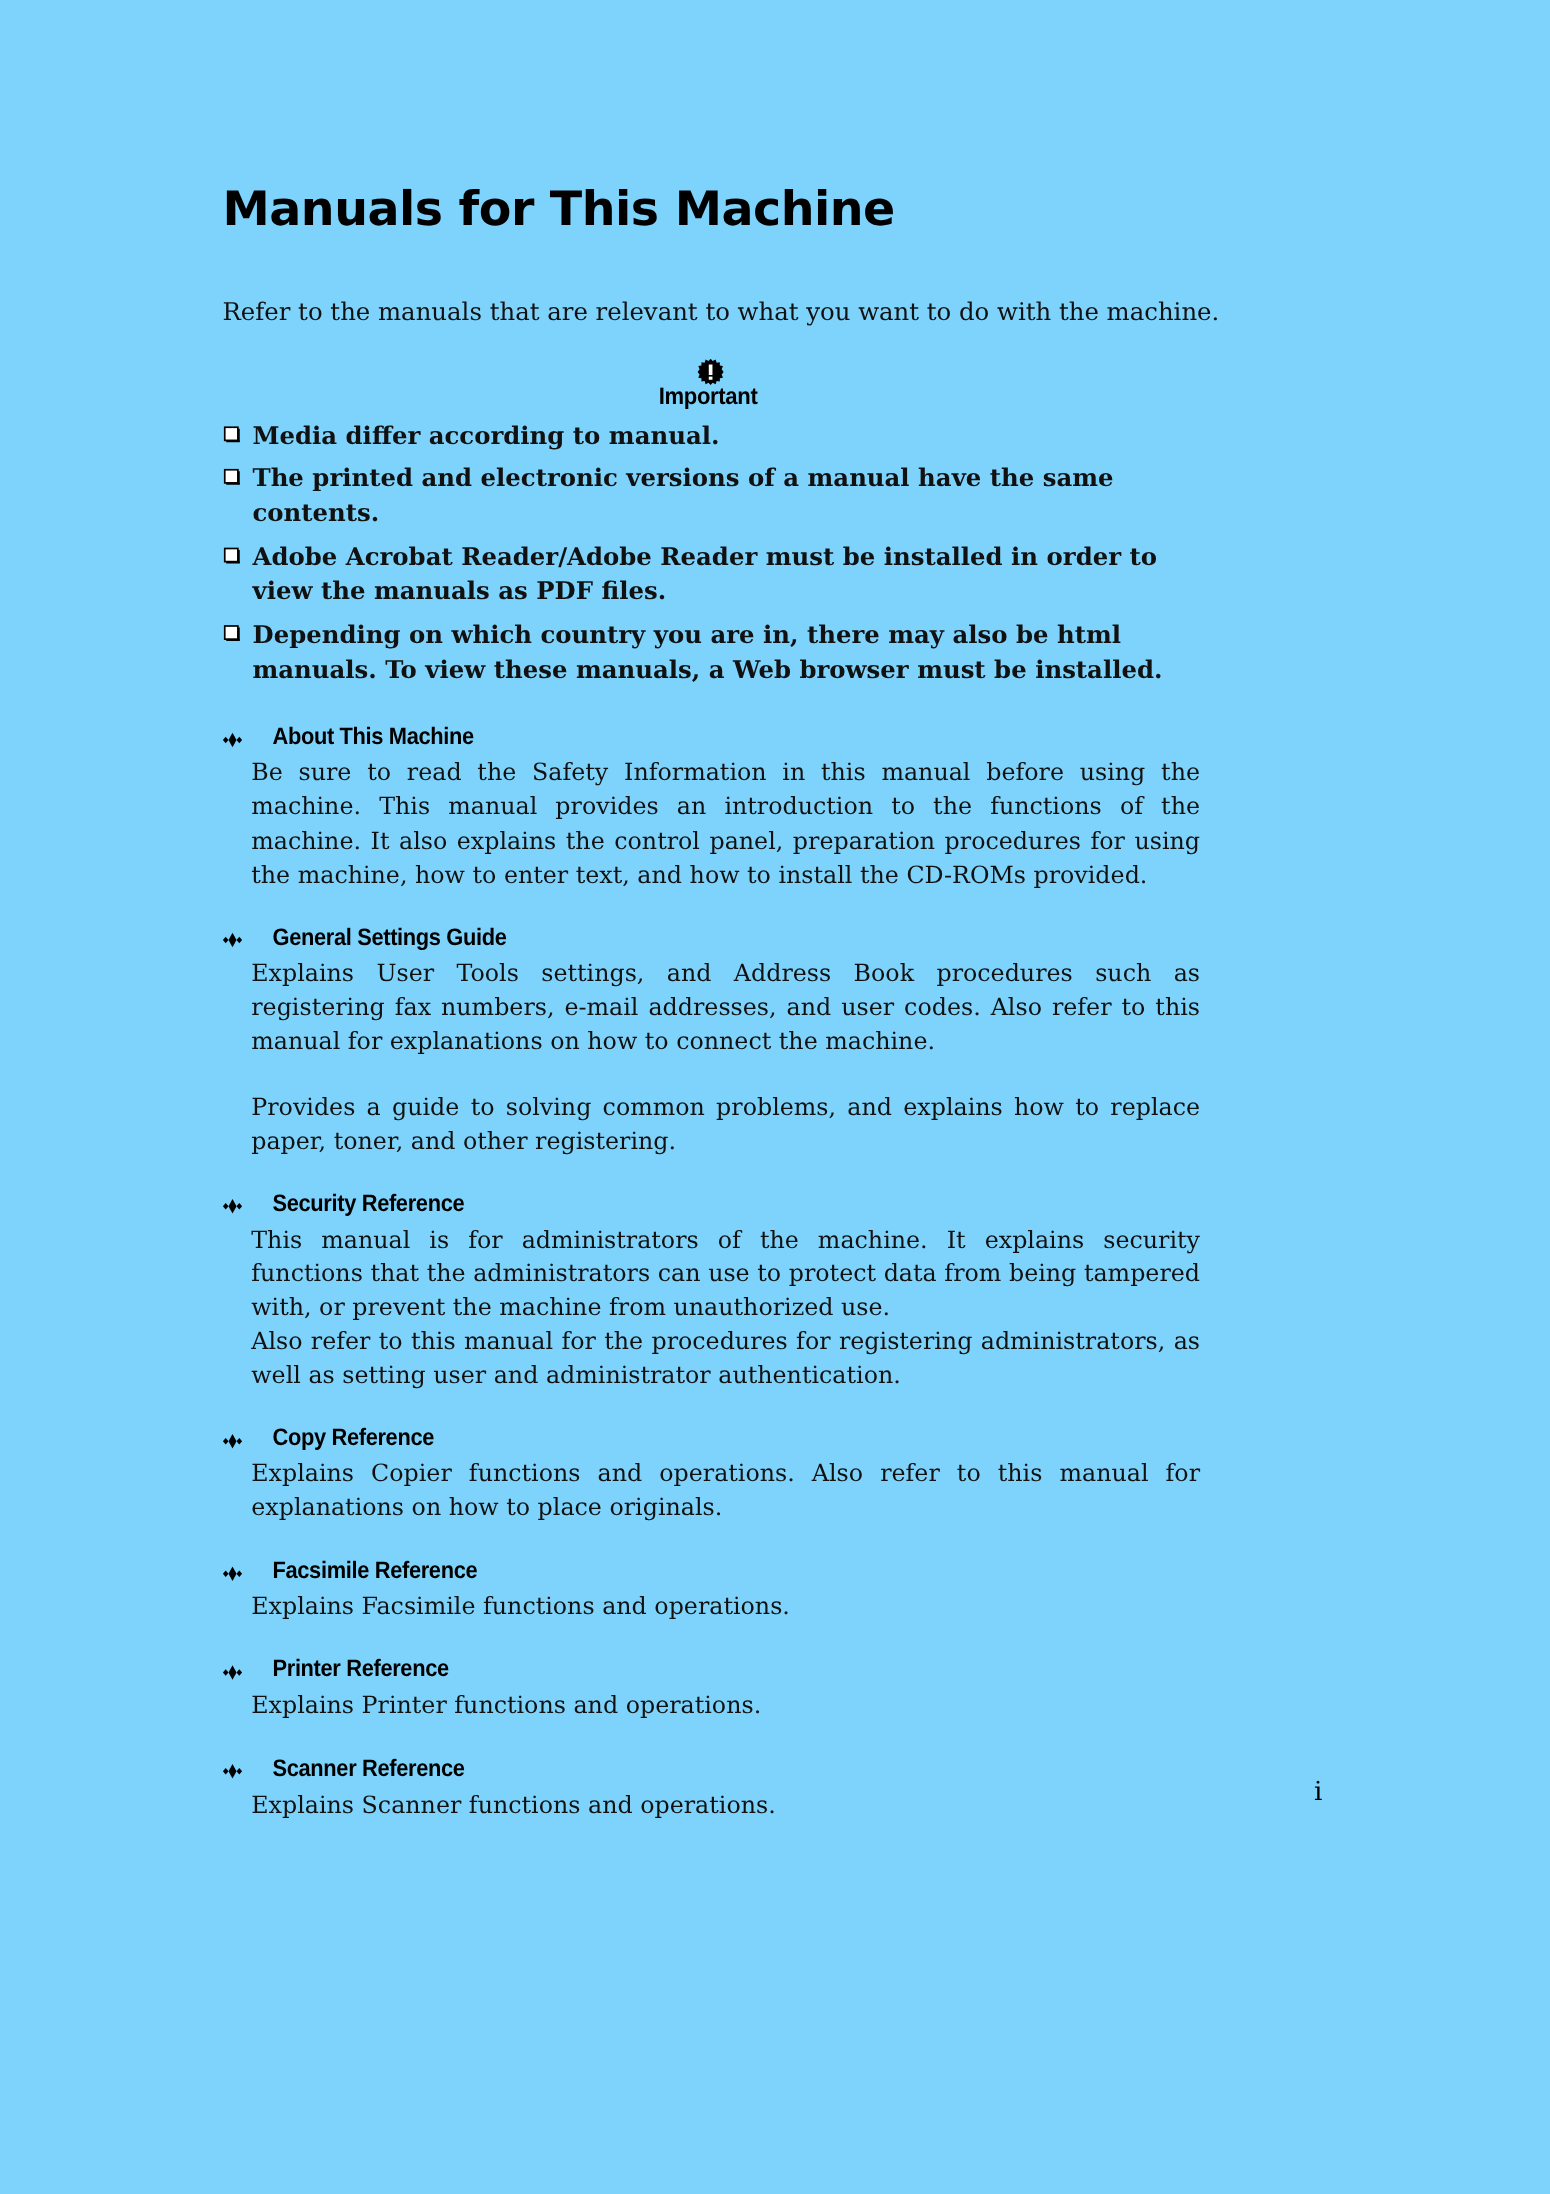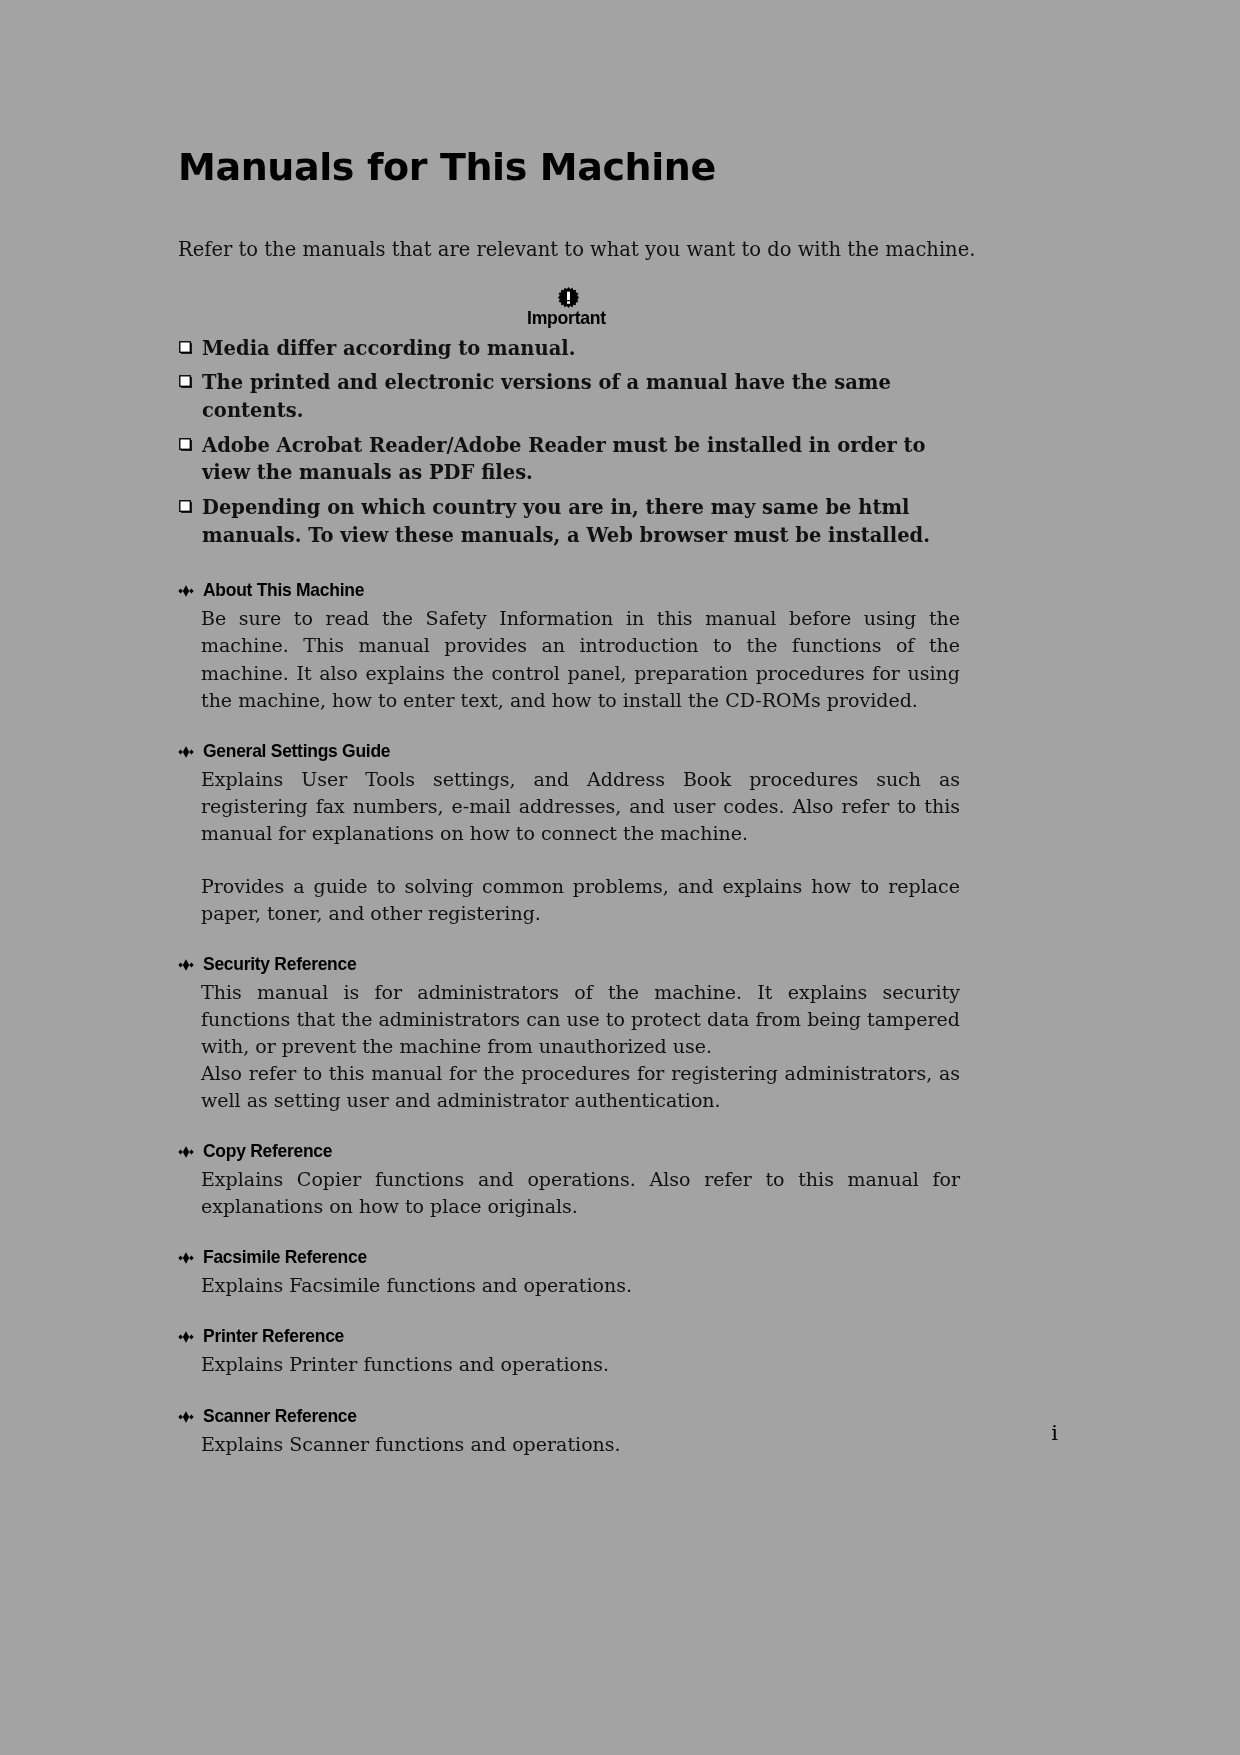--- a/index.html
+++ b/index.html
@@ -5,21 +5,21 @@
 <style>
   html, body {
     margin: 0;
     padding: 0;
     background: #ffffff;
   }
   .page {
     position: relative;
     width: 1240px;
     height: 1755px;
-    background: #a3a3a3;
+    background: #7dd3fc;
     overflow: hidden;
     box-sizing: border-box;
   }
   .content {
     position: absolute;
     left: 178px;
     top: 148px;
     width: 782px;
   }
 
@@ -96,22 +96,23 @@
     color: #111;
     text-align: left;
   }
 
   
   .section {
     margin: 0 0 26px 0;
   }
   .section-head {
     display: flex;
-    align-items: flex-start;
+    align-items: center;
     margin: 0 0 4px 0;
+    gap: 15px;
   }
   .diamond-bullet {
     flex: 0 0 auto;
     width: 25px;
     position: relative;
     top: 4px;
   }
   .section-title {
     font-family: "Liberation Sans", sans-serif;
     font-weight: 700;
@@ -200,21 +201,21 @@
         <span class="note-text">Adobe Acrobat Reader/Adobe Reader must be installed in order to view the manuals as PDF files.</span>
       </li>
       <li class="note-item">
         <span class="sq-bullet">
           <svg viewBox="0 0 100 100" width="15" height="15" aria-hidden="true">
             <rect x="12" y="12" width="70" height="70" fill="#fff" stroke="#000" stroke-width="9"></rect>
             <rect x="82" y="20" width="10" height="70" fill="#000"></rect>
             <rect x="20" y="82" width="72" height="10" fill="#000"></rect>
           </svg>
         </span>
-        <span class="note-text">Depending on which country you are in, there may same be html manuals. To view these manuals, a Web browser must be installed.</span>
+        <span class="note-text">Depending on which country you are in, there may also be html manuals. To view these manuals, a Web browser must be installed.</span>
       </li>
     </ul>
 
     <div class="section">
       <div class="section-head">
         <span class="diamond-bullet">
           <svg viewBox="0 0 100 100" width="16" height="16" aria-hidden="true">
             <polygon fill="#000" points="50,14 70,50 50,86 30,50"></polygon>
             <polygon fill="#000" points="16,34 30,50 16,66 2,50"></polygon>
             <polygon fill="#000" points="84,34 98,50 84,66 70,50"></polygon>

